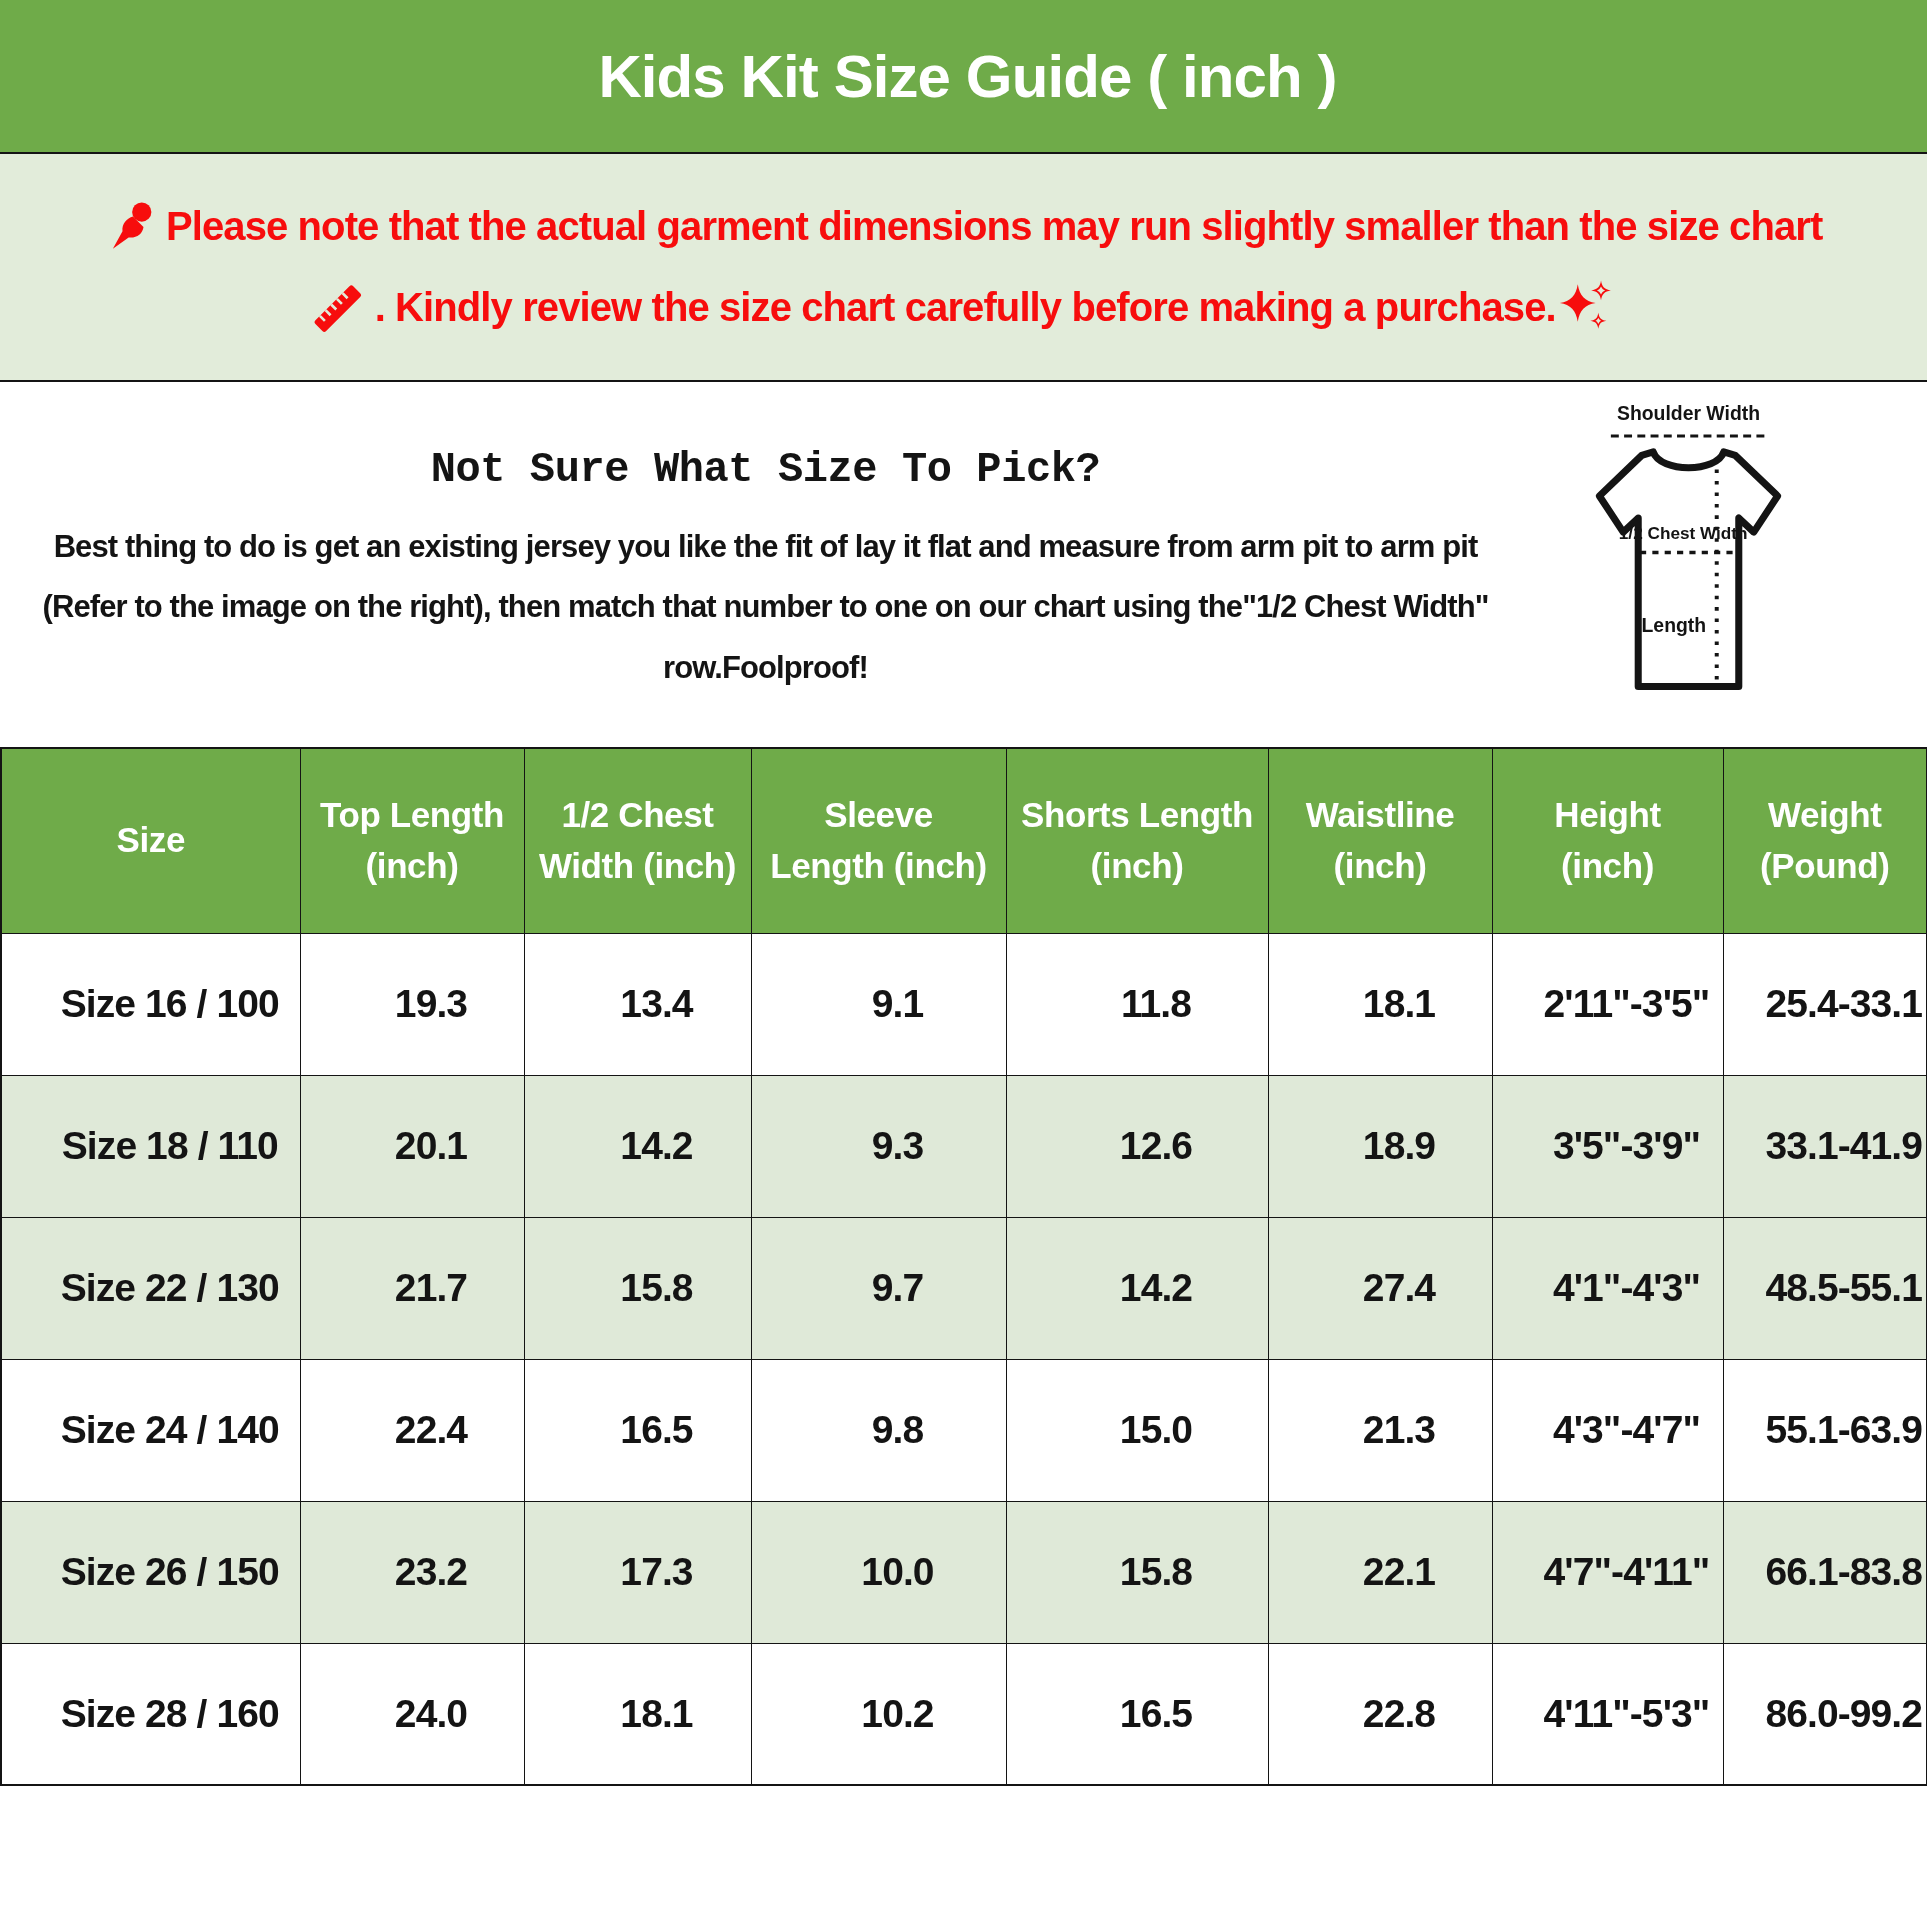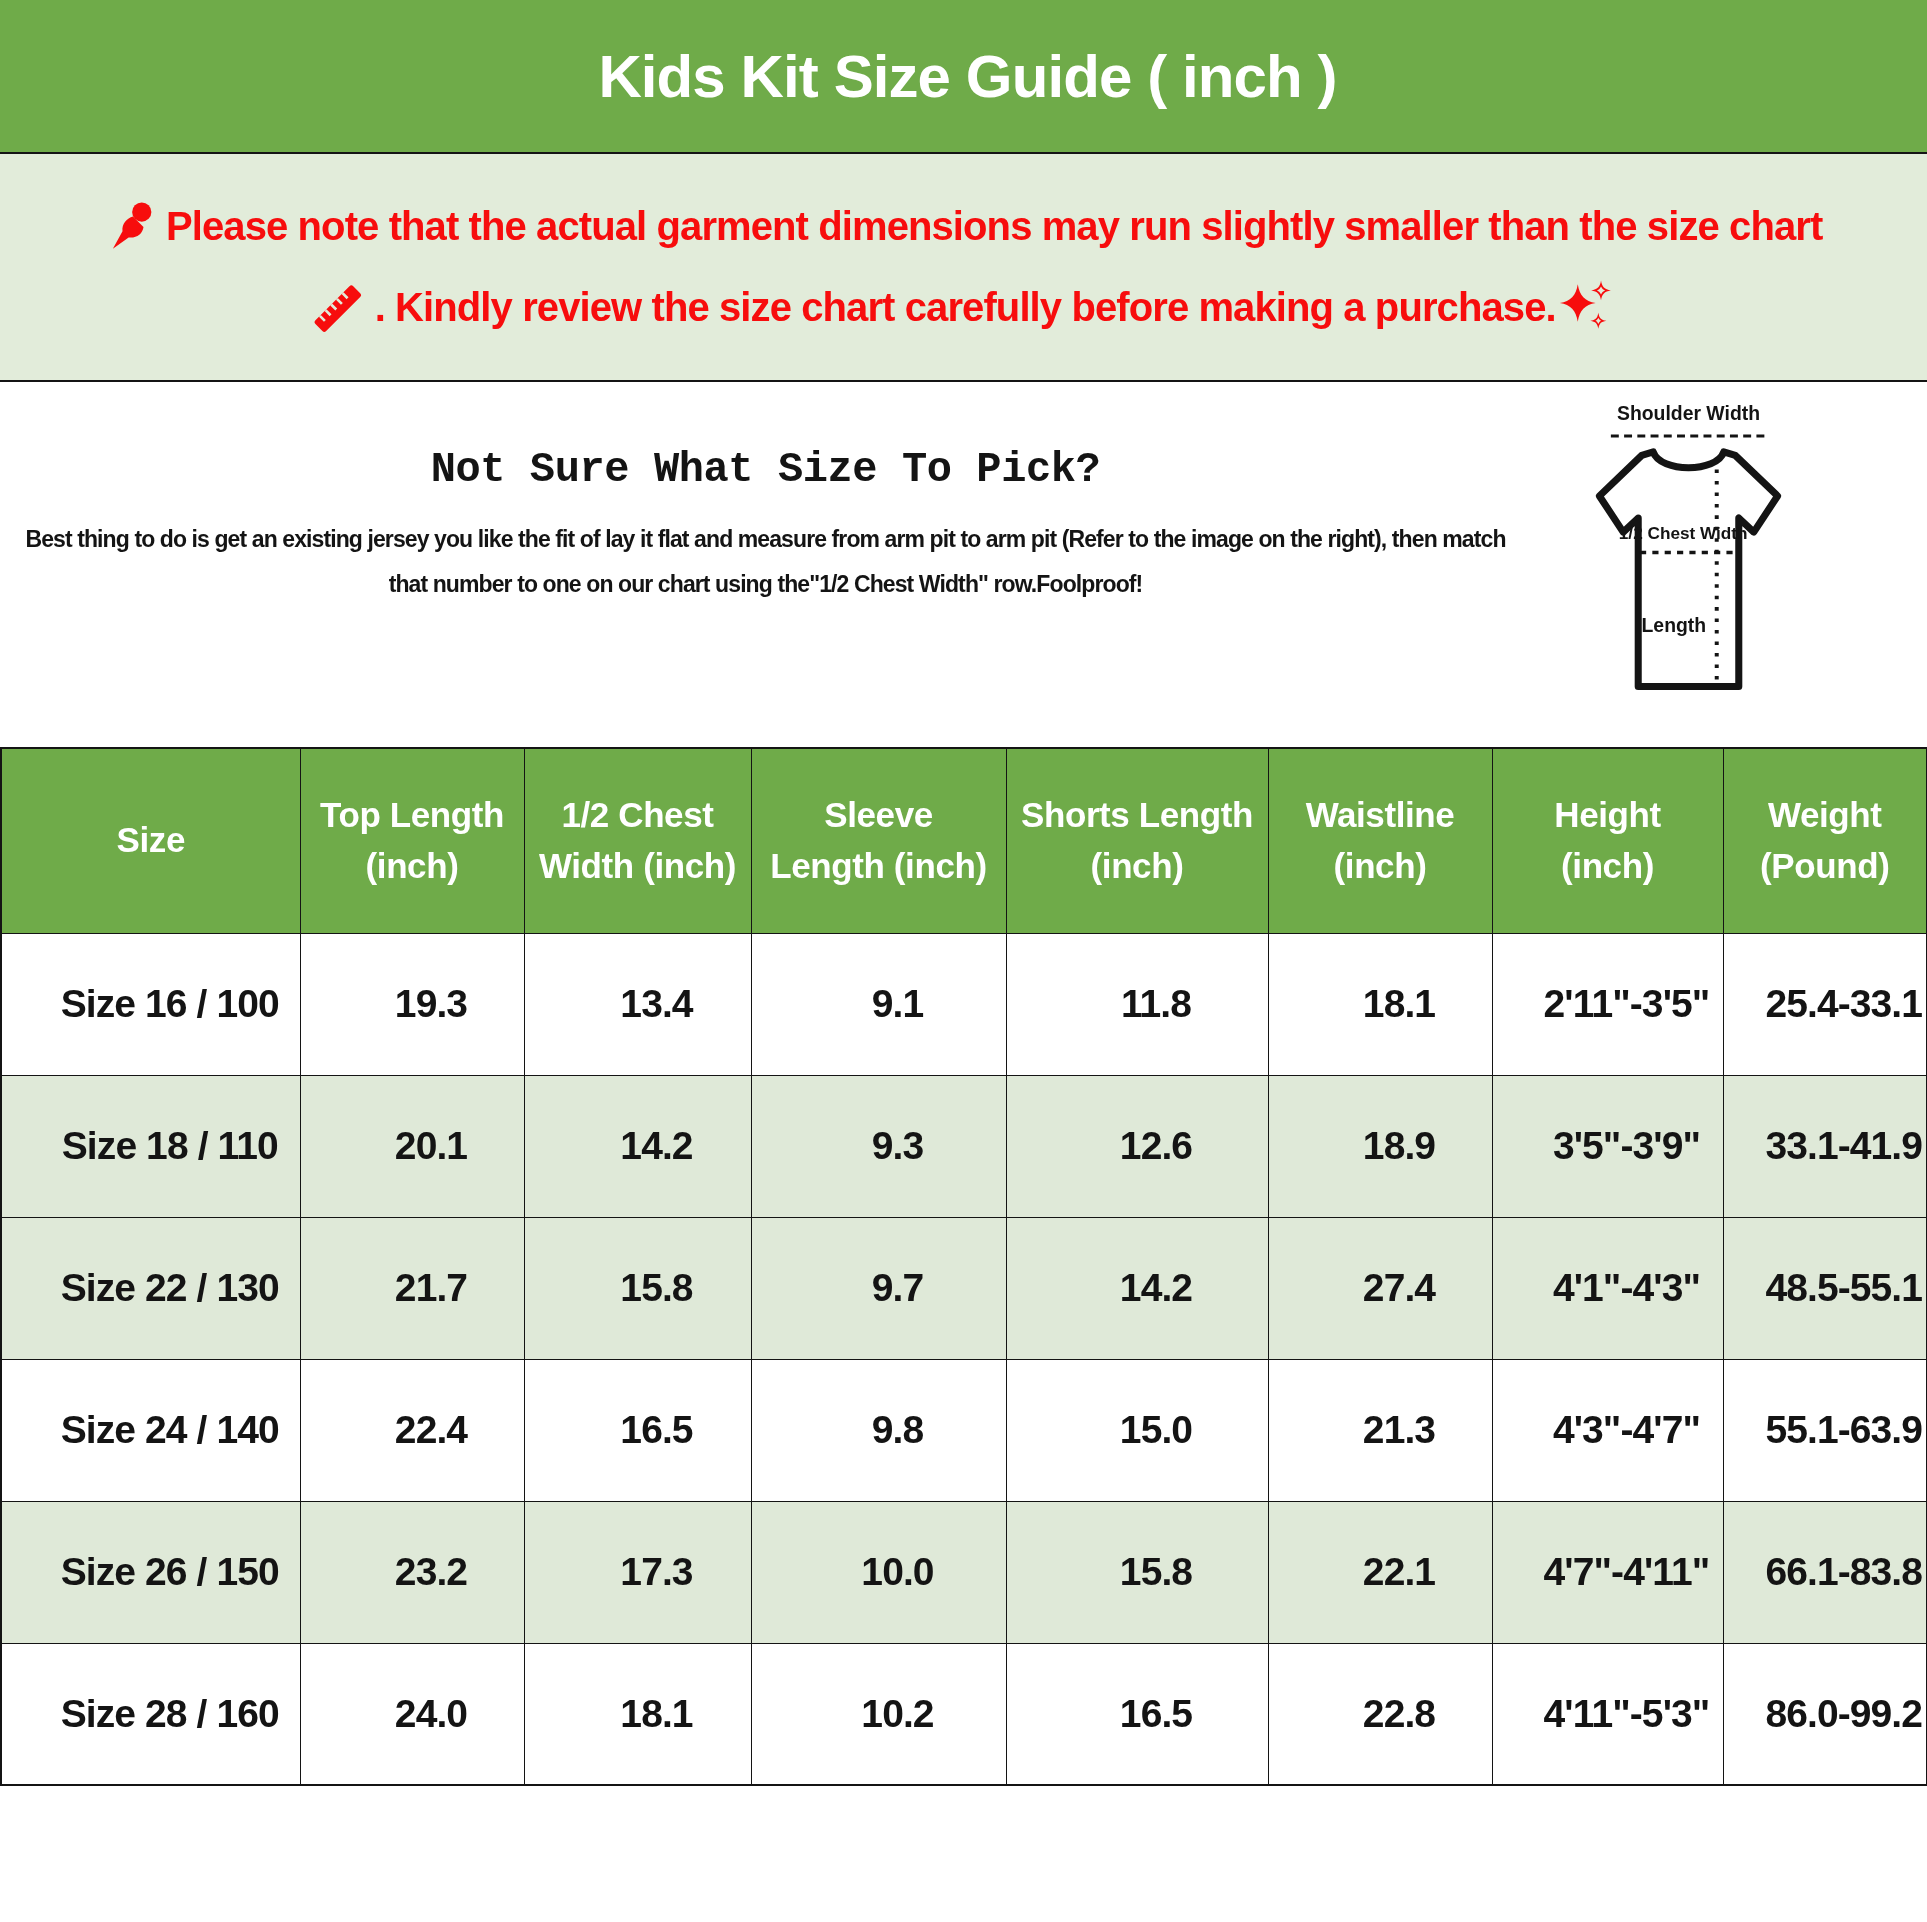--- a/index.html
+++ b/index.html
@@ -39,21 +39,21 @@
   .info {
     height:365px;
     background:#fff;
     position:relative;
   }
   .info-text {
     position:absolute; left:4.5px; top:64px; width:1522px;
     text-align:center;
   }
   .info-text h2 { font-size:42px; margin-bottom:23px; letter-spacing:-0.4px;font-family:Liberation Mono, monospace; }
-  .info-text p  { font-size:23px; line-height:1.95; letter-spacing:-0.9px; padding:0 9px; }
+  .info-text p  { font-size:31px; line-height:1.95; letter-spacing:-0.9px; padding:0 9px; }
   .tshirt-wrap {
     position:absolute; right:115px; top:10.7px; width:247px; height:340px;
   }
   table {
     width:1927px;
     border-collapse:collapse;
     table-layout:fixed;
     border:2.7px solid #141414;
   }
   th, td {

